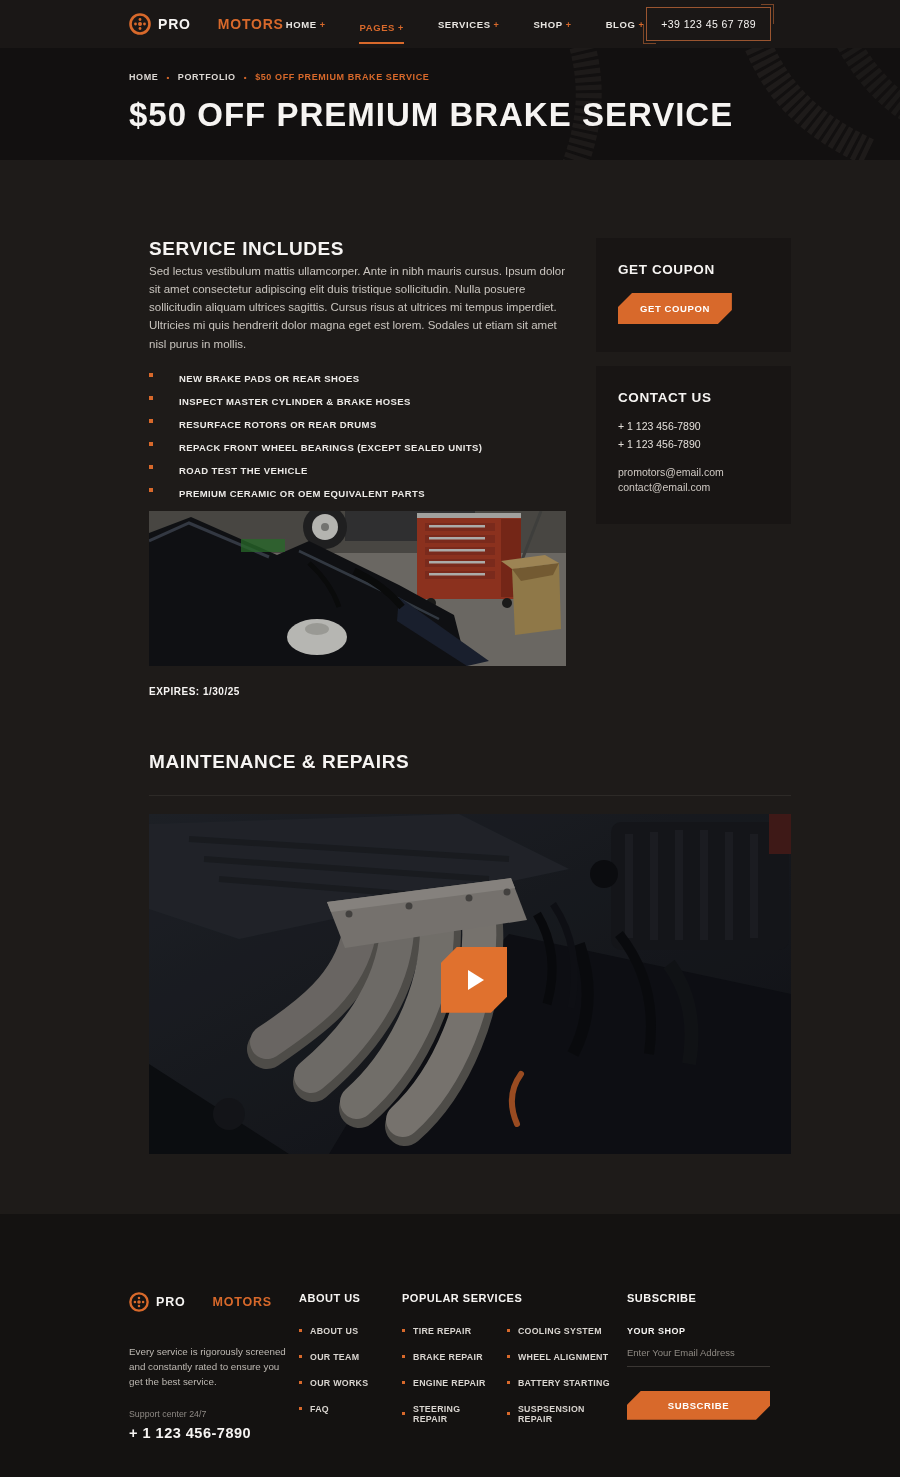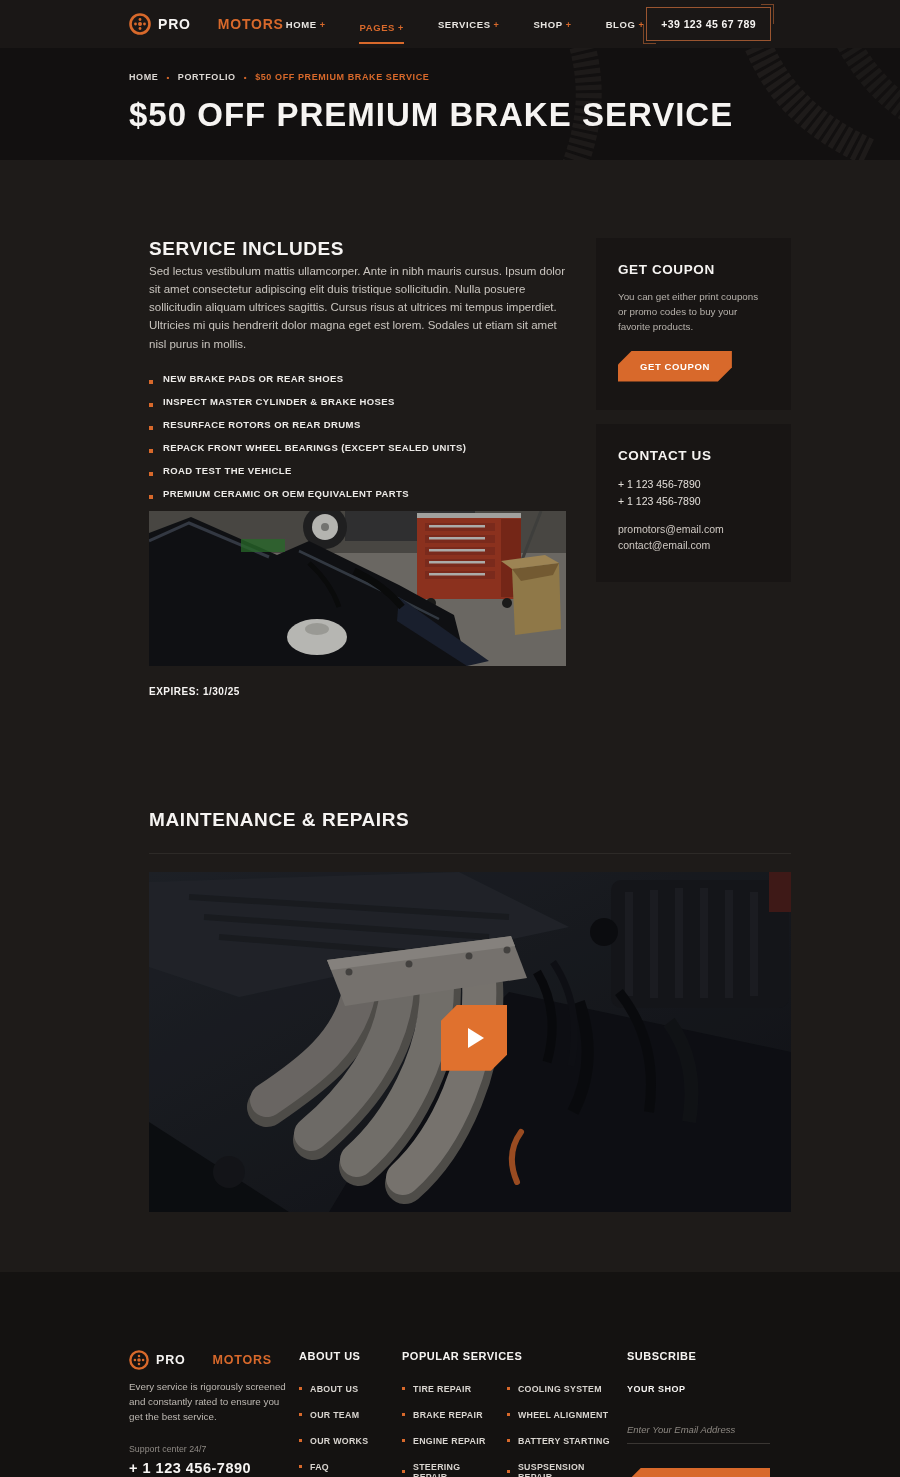--- a/index.html
+++ b/index.html
@@ -29,77 +29,77 @@
   .header{background:var(--header-bg);height:48px;display:flex;align-items:center;}
   .header .container{display:flex;align-items:center;justify-content:space-between;}
   .logo{display:flex;align-items:center;gap:7px;cursor:pointer;}
   .logo svg{display:block;}
   .logo-text{font-size:14px;font-weight:bold;letter-spacing:.8px;color:var(--white);}
   .logo-text .motors{color:var(--accent);padding-left:27px;}
   .nav{display:flex;gap:34px;align-items:center;}
   .nav-item{font-size:9.5px;font-weight:bold;letter-spacing:.6px;color:#e8e5e1;cursor:pointer;padding:6px 0;}
   .nav-item .plus{color:var(--accent);margin-left:3px;font-size:9px;}
   .nav-item.active{color:var(--accent);border-bottom:2px solid var(--accent);padding-bottom:9px;margin-bottom:-11px;}
-  .phone-btn{position:relative;padding:10px 14px;font-size:10.5px;font-weight:bold;color:var(--white);letter-spacing:.4px;border:1px solid #9a5530;cursor:pointer;background:transparent;}
+  .phone-btn{position:relative;padding:10px 14px;font-size:10.5px;font-weight:normal;color:var(--white);letter-spacing:.4px;border:1px solid #9a5530;cursor:pointer;background:transparent;}
   .phone-btn::before{content:"";position:absolute;left:-4px;bottom:-4px;width:12px;height:60%;border-left:1px solid #7a4527;border-bottom:1px solid #7a4527;}
   .phone-btn::after{content:"";position:absolute;right:-4px;top:-4px;width:12px;height:60%;border-right:1px solid #7a4527;border-top:1px solid #7a4527;}
 
   
   .banner{background:var(--banner-bg);height:112px;position:relative;overflow:hidden;}
   .banner .container{position:relative;z-index:2;padding-top:24px;}
   .tire-tracks{position:absolute;right:0;top:0;height:100%;z-index:1;opacity:.9;}
   .breadcrumb{display:flex;align-items:center;gap:8px;font-size:9px;font-weight:bold;letter-spacing:.6px;color:#dcd8d4;}
   .breadcrumb .sep{color:var(--accent);font-size:8px;}
   .breadcrumb .current{color:var(--accent);}
   .page-title{margin-top:14px;font-size:33px;font-weight:bold;letter-spacing:1px;color:var(--white);}
 
   
   .main{padding-top:78px;padding-left:40px;}
   .columns{display:flex;gap:30px;align-items:flex-start;}
   .col-main{width:417px;flex:none;}
   .col-side{flex:1;}
   h2.section-heading{font-size:19px;font-weight:bold;letter-spacing:.6px;color:var(--white);}
   .service-text{margin-top:2px;font-size:11.5px;line-height:1.58;color:#c9c4be;}
   .bullet-list{margin-top:20px;list-style:none;}
-  .bullet-list li{display:flex;align-items:flex-end;gap:10px;font-size:9.5px;font-weight:bold;letter-spacing:.4px;color:#eceae7;margin-bottom:12px;}
+  .bullet-list li{display:flex;align-items:flex-start;gap:26px;font-size:9.5px;font-weight:bold;letter-spacing:.4px;color:#eceae7;margin-bottom:12px;}
   .bullet-list li .sq{width:4px;height:4px;background:var(--accent);flex:none;}
   .photo{margin-top:8px;width:417px;height:155px;display:block;}
   .expires{margin-top:20px;font-size:10px;font-weight:bold;letter-spacing:.5px;color:var(--white);}
 
   
   .side-box{background:var(--box-bg);padding:24px 22px 28px;}
   .side-box + .side-box{margin-top:14px;}
   .side-box h3{font-size:13.5px;font-weight:bold;letter-spacing:.6px;color:var(--white);}
   .coupon-text{margin-top:12px;font-size:9.8px;line-height:1.55;color:#b6b1ab;}
   .btn-angled{display:inline-block;background:var(--accent);color:#fff;border:none;font-family:inherit;font-size:9.5px;font-weight:bold;letter-spacing:.6px;padding:10px 22px;cursor:pointer;clip-path:polygon(14px 0,100% 0,100% calc(100% - 14px),calc(100% - 14px) 100%,0 100%,0 14px);}
   .coupon-btn{margin-top:16px;}
   .contact-line{margin-top:10px;font-size:10.5px;color:#e3dfda;line-height:1.5;}
   .contact-line.first{margin-top:14px;}
   .contact-emails{margin-top:12px;font-size:10.5px;color:#cfc9c3;line-height:1.5;}
 
   
-  .maintenance{margin-top:112px;}
+  .maintenance{margin-top:54px;}
   .divider{margin-top:22px;border:none;border-top:1px solid #2d2a27;}
   .video-wrap{position:relative;margin-top:18px;width:642px;height:340px;}
   .video-wrap svg{display:block;}
   .play-btn{position:absolute;left:292px;top:133px;width:66px;height:66px;background:var(--accent-bright);border:none;cursor:pointer;clip-path:polygon(16px 0,100% 0,100% calc(100% - 16px),calc(100% - 16px) 100%,0 100%,0 16px);display:flex;align-items:center;justify-content:center;}
   .play-tri{width:0;height:0;border-left:16px solid #fff;border-top:10px solid transparent;border-bottom:10px solid transparent;margin-left:4px;}
 
   
   .footer{margin-top:60px;background:var(--footer-bg);padding:78px 0 46px;}
   .footer-grid{display:grid;grid-template-columns:163px 96px 218px 143px;gap:0 7px;}
   .footer h4{font-size:11px;font-weight:bold;letter-spacing:.5px;color:var(--white);margin-bottom:22px;}
-  .footer-desc{margin-top:9px;font-size:9.8px;line-height:1.55;color:#bdb8b2;}
+  .footer-desc{margin-top:32px;font-size:9.8px;line-height:1.55;color:#bdb8b2;}
   .support-label{margin-top:20px;font-size:8.8px;color:var(--muted);}
   .support-phone{margin-top:6px;font-size:14.5px;font-weight:bold;letter-spacing:.5px;color:var(--white);}
   .flink{display:flex;align-items:center;gap:8px;font-size:8.8px;font-weight:bold;letter-spacing:.3px;color:#d9d5d0;margin-bottom:16px;cursor:pointer;}
   .flink .sq{width:3px;height:3px;background:var(--accent);flex:none;}
   .services-cols{display:flex;gap:11px;}
   .email-label{font-size:9px;font-weight:bold;letter-spacing:.5px;color:var(--white);margin-top:4px;}
-  .email-input{margin-top:26px;width:143px;background:transparent;border:none;border-bottom:1px solid #3a3633;color:#cfc9c3;font-family:inherit;font-size:9.5px;padding:4px 0 8px;font-style:italic;}
+  .email-input{margin-top:7px;width:143px;background:transparent;border:none;border-bottom:1px solid #3a3633;color:#cfc9c3;font-family:inherit;font-size:9.5px;padding:4px 0 8px;}
   .email-input::placeholder{color:#8d8882;}
   .subscribe-btn{margin-top:24px;width:143px;padding:9px 0;text-align:center;}
 </style>
 </head>
 <body>
 
 <header class="header">
   <div class="container">
     <div class="logo">
       <span>
@@ -219,21 +219,20 @@
           <path d="M160,52 q22,20 30,44" stroke="#0a0b0d" stroke-width="5" fill="none"></path>
           <rect y="0" width="417" height="155" fill="#0c0a08" opacity="0.18"></rect>
         </svg>
 
         <p class="expires">EXPIRES: 1/30/25</p>
       </div>
 
       <aside class="col-side">
         <div class="side-box">
           <h3>GET COUPON</h3>
-          <p class="coupon-text">You can get either print coupons or promo codes to buy your favorite products.</p>
           <button class="btn-angled coupon-btn">GET COUPON</button>
         </div>
         <div class="side-box">
           <h3>CONTACT US</h3>
           <div class="contact-line first">+ 1 123 456-7890</div>
           <div class="contact-line" style="margin-top:2px;">+ 1 123 456-7890</div>
           <div class="contact-emails">
             <div>promotors@email.com</div>
             <div>contact@email.com</div>
           </div>

